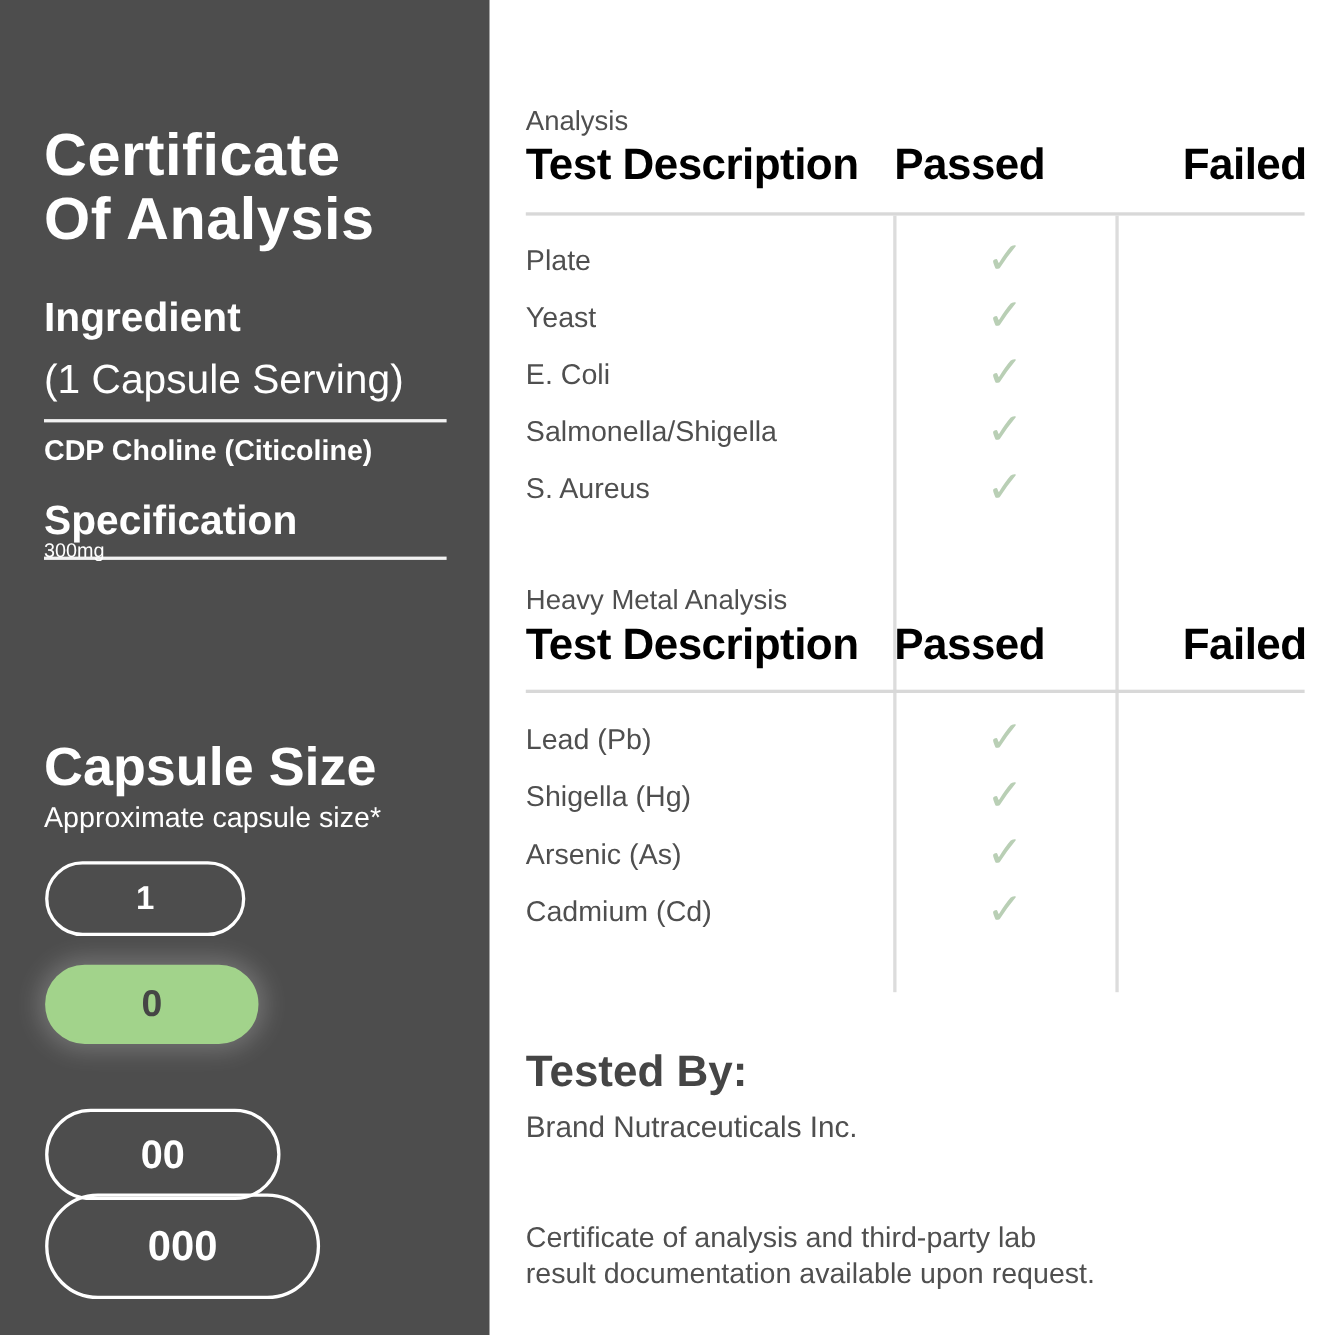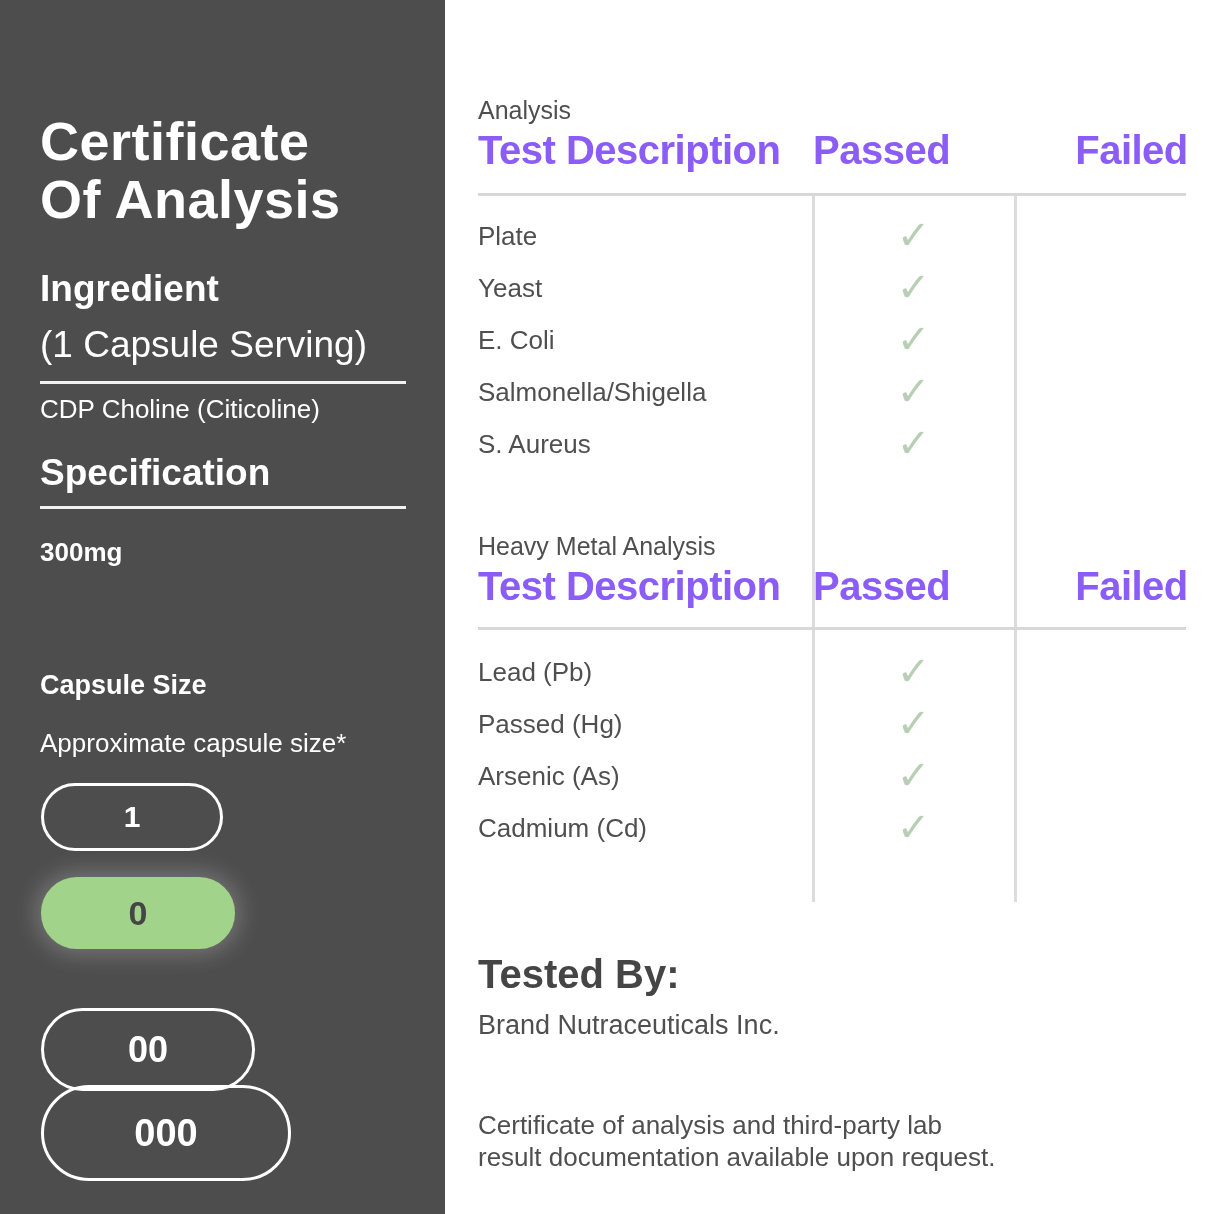--- a/index.html
+++ b/index.html
@@ -15,24 +15,24 @@
     position:absolute; left:0; top:0; width:445px; height:1214px;
     background:#4d4d4d;
   }
   .sidebar .abs { position:absolute; left:40px; color:#ffffff; }
   .coa-title { top:112px; font-size:54px; font-weight:700; line-height:1.08; letter-spacing:.5px; }
   .ing-head  { top:268px; font-size:37px; font-weight:700; }
   .ing-sub   { top:324px; font-size:37px; font-weight:400; }
   .rule      { position:absolute; left:40px; width:366px; height:3px; background:#f2f2f2; }
   .rule-1    { top:381px; }
   .rule-2    { top:506px; }
-  .ing-value { top:394px; font-size:26px; font-weight:400; }
+  .ing-value { top:394px; font-size:26px; font-weight:700; }
   .spec-head { top:452px; font-size:37px; font-weight:700; }
-  .spec-value{ top:537px; font-size:26px; font-weight:700; }
-  .cap-head  { top:670px; font-size:27px; font-weight:700; }
+  .spec-value{ top:490px; font-size:18px; font-weight:400; }
+  .cap-head  { top:670px; font-size:49px; font-weight:700; }
   .cap-sub   { top:728px; font-size:26px; font-weight:400; }
 
   .pill {
     position:absolute; left:41px;
     border:3px solid #ffffff; border-radius:999px;
     display:flex; align-items:center; justify-content:center;
     color:#ffffff; font-weight:700; background:transparent;
   }
   .pill-1   { top:783px; width:182px; height:68px;  font-size:30px; }
   .pill-0   { top:877px; width:194px; height:72px;  font-size:34px; }
@@ -46,21 +46,21 @@
   
   .main { position:absolute; left:445px; top:0; width:769px; height:1214px; }
   .main .abs { position:absolute; }
   .section-label { left:33px; font-size:25px; color:#4f4f4f; }
   .label-1 { top:96px; }
   .label-2 { top:532px; }
 
   .thead { left:33px; width:708px; height:48px; }
   .thead-1 { top:128px; }
   .thead-2 { top:564px; }
-  .th { position:absolute; top:0; font-size:40px; font-weight:700; color:#8b5cf6; letter-spacing:-0.5px; }
+  .th { position:absolute; top:0; font-size:40px; font-weight:700; color:#000000; letter-spacing:-0.5px; }
   .th-test   { left:0; }
   .th-passed { left:335px; width:202px; text-align:left; }
   .th-failed { left:568px; width:171px; text-align:center; }
 
   .hline { position:absolute; left:33px; width:708px; height:3px; background:#d8d8d8; }
   .hline-1 { top:193px; }
   .hline-2 { top:627px; }
   .vline { position:absolute; top:196px; width:3px; height:706px; background:#dcdcdc; }
   .vline-1 { left:367px; }
   .vline-2 { left:569px; }
@@ -148,21 +148,21 @@
     <span class="th th-passed">Passed</span>
     <span class="th th-failed">Failed</span>
   </div>
   <div class="hline hline-2"></div>
 
   <div class="row" style="top:653px">
     <span class="cell-label">Lead (Pb)</span>
     <span class="cell-check">✓</span>
   </div>
   <div class="row" style="top:705px">
-    <span class="cell-label">Passed (Hg)</span>
+    <span class="cell-label">Shigella (Hg)</span>
     <span class="cell-check">✓</span>
   </div>
   <div class="row" style="top:757px">
     <span class="cell-label">Arsenic (As)</span>
     <span class="cell-check">✓</span>
   </div>
   <div class="row" style="top:809px">
     <span class="cell-label">Cadmium (Cd)</span>
     <span class="cell-check">✓</span>
   </div>

